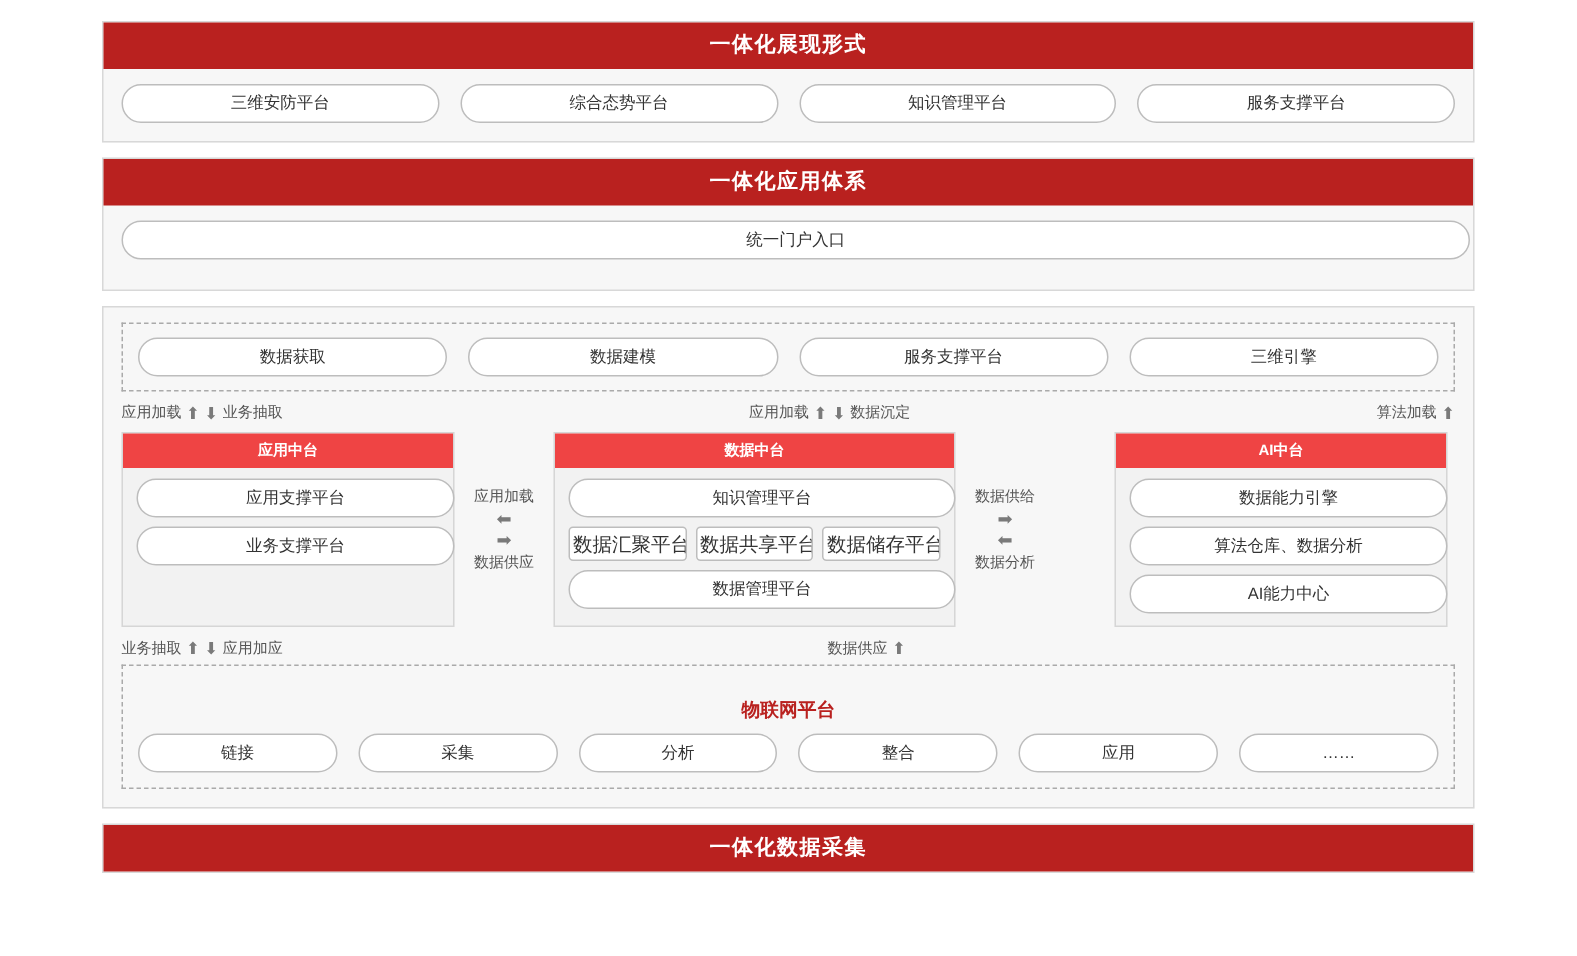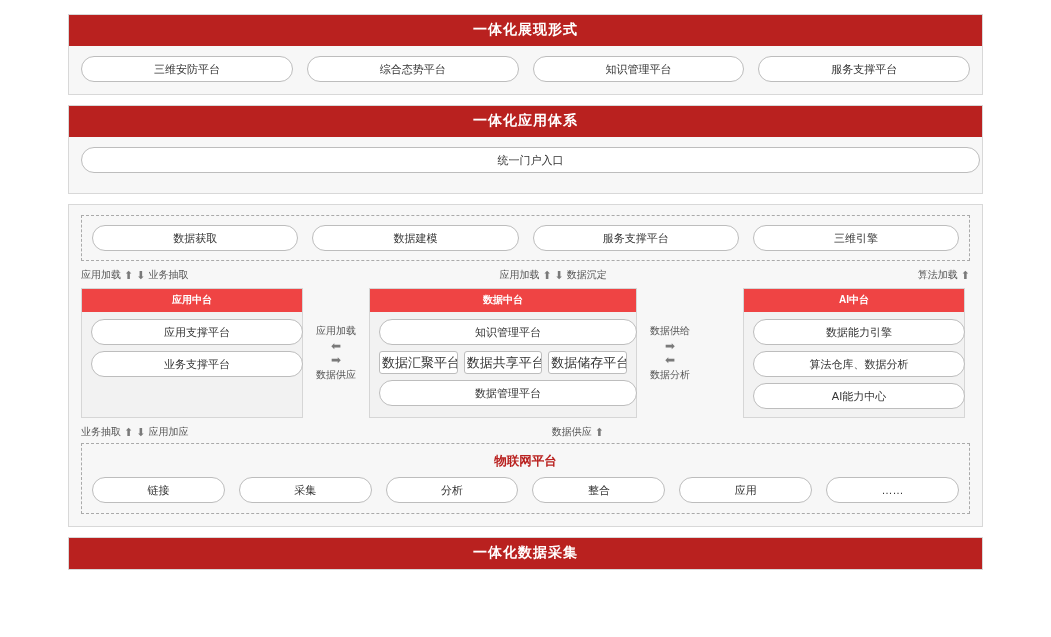--- a/index.html
+++ b/index.html
@@ -119,21 +119,21 @@
     gap: 4px;
     margin: 7px 0 4px;
   }
   .flowline .seg { display: flex; align-items: center; gap: 3px; }
   .flowline .glyph { color: #7a7a7a; font-size: 11px; }
   .spacer { flex: 1; }
   
   .iot {
     border: 1px dashed #aaaaaa;
     background: #f7f7f7;
-    padding: 4px 10px 10px;
+    padding: 16px 10px 10px;
     margin-top: 2px;
   }
   .iot-title {
     color: #b9211f;
     font-weight: bold;
     font-size: 12.5px;
     text-align: center;
     padding: 5px 0 7px;
   }
   .gap8 { height: 8px; }

